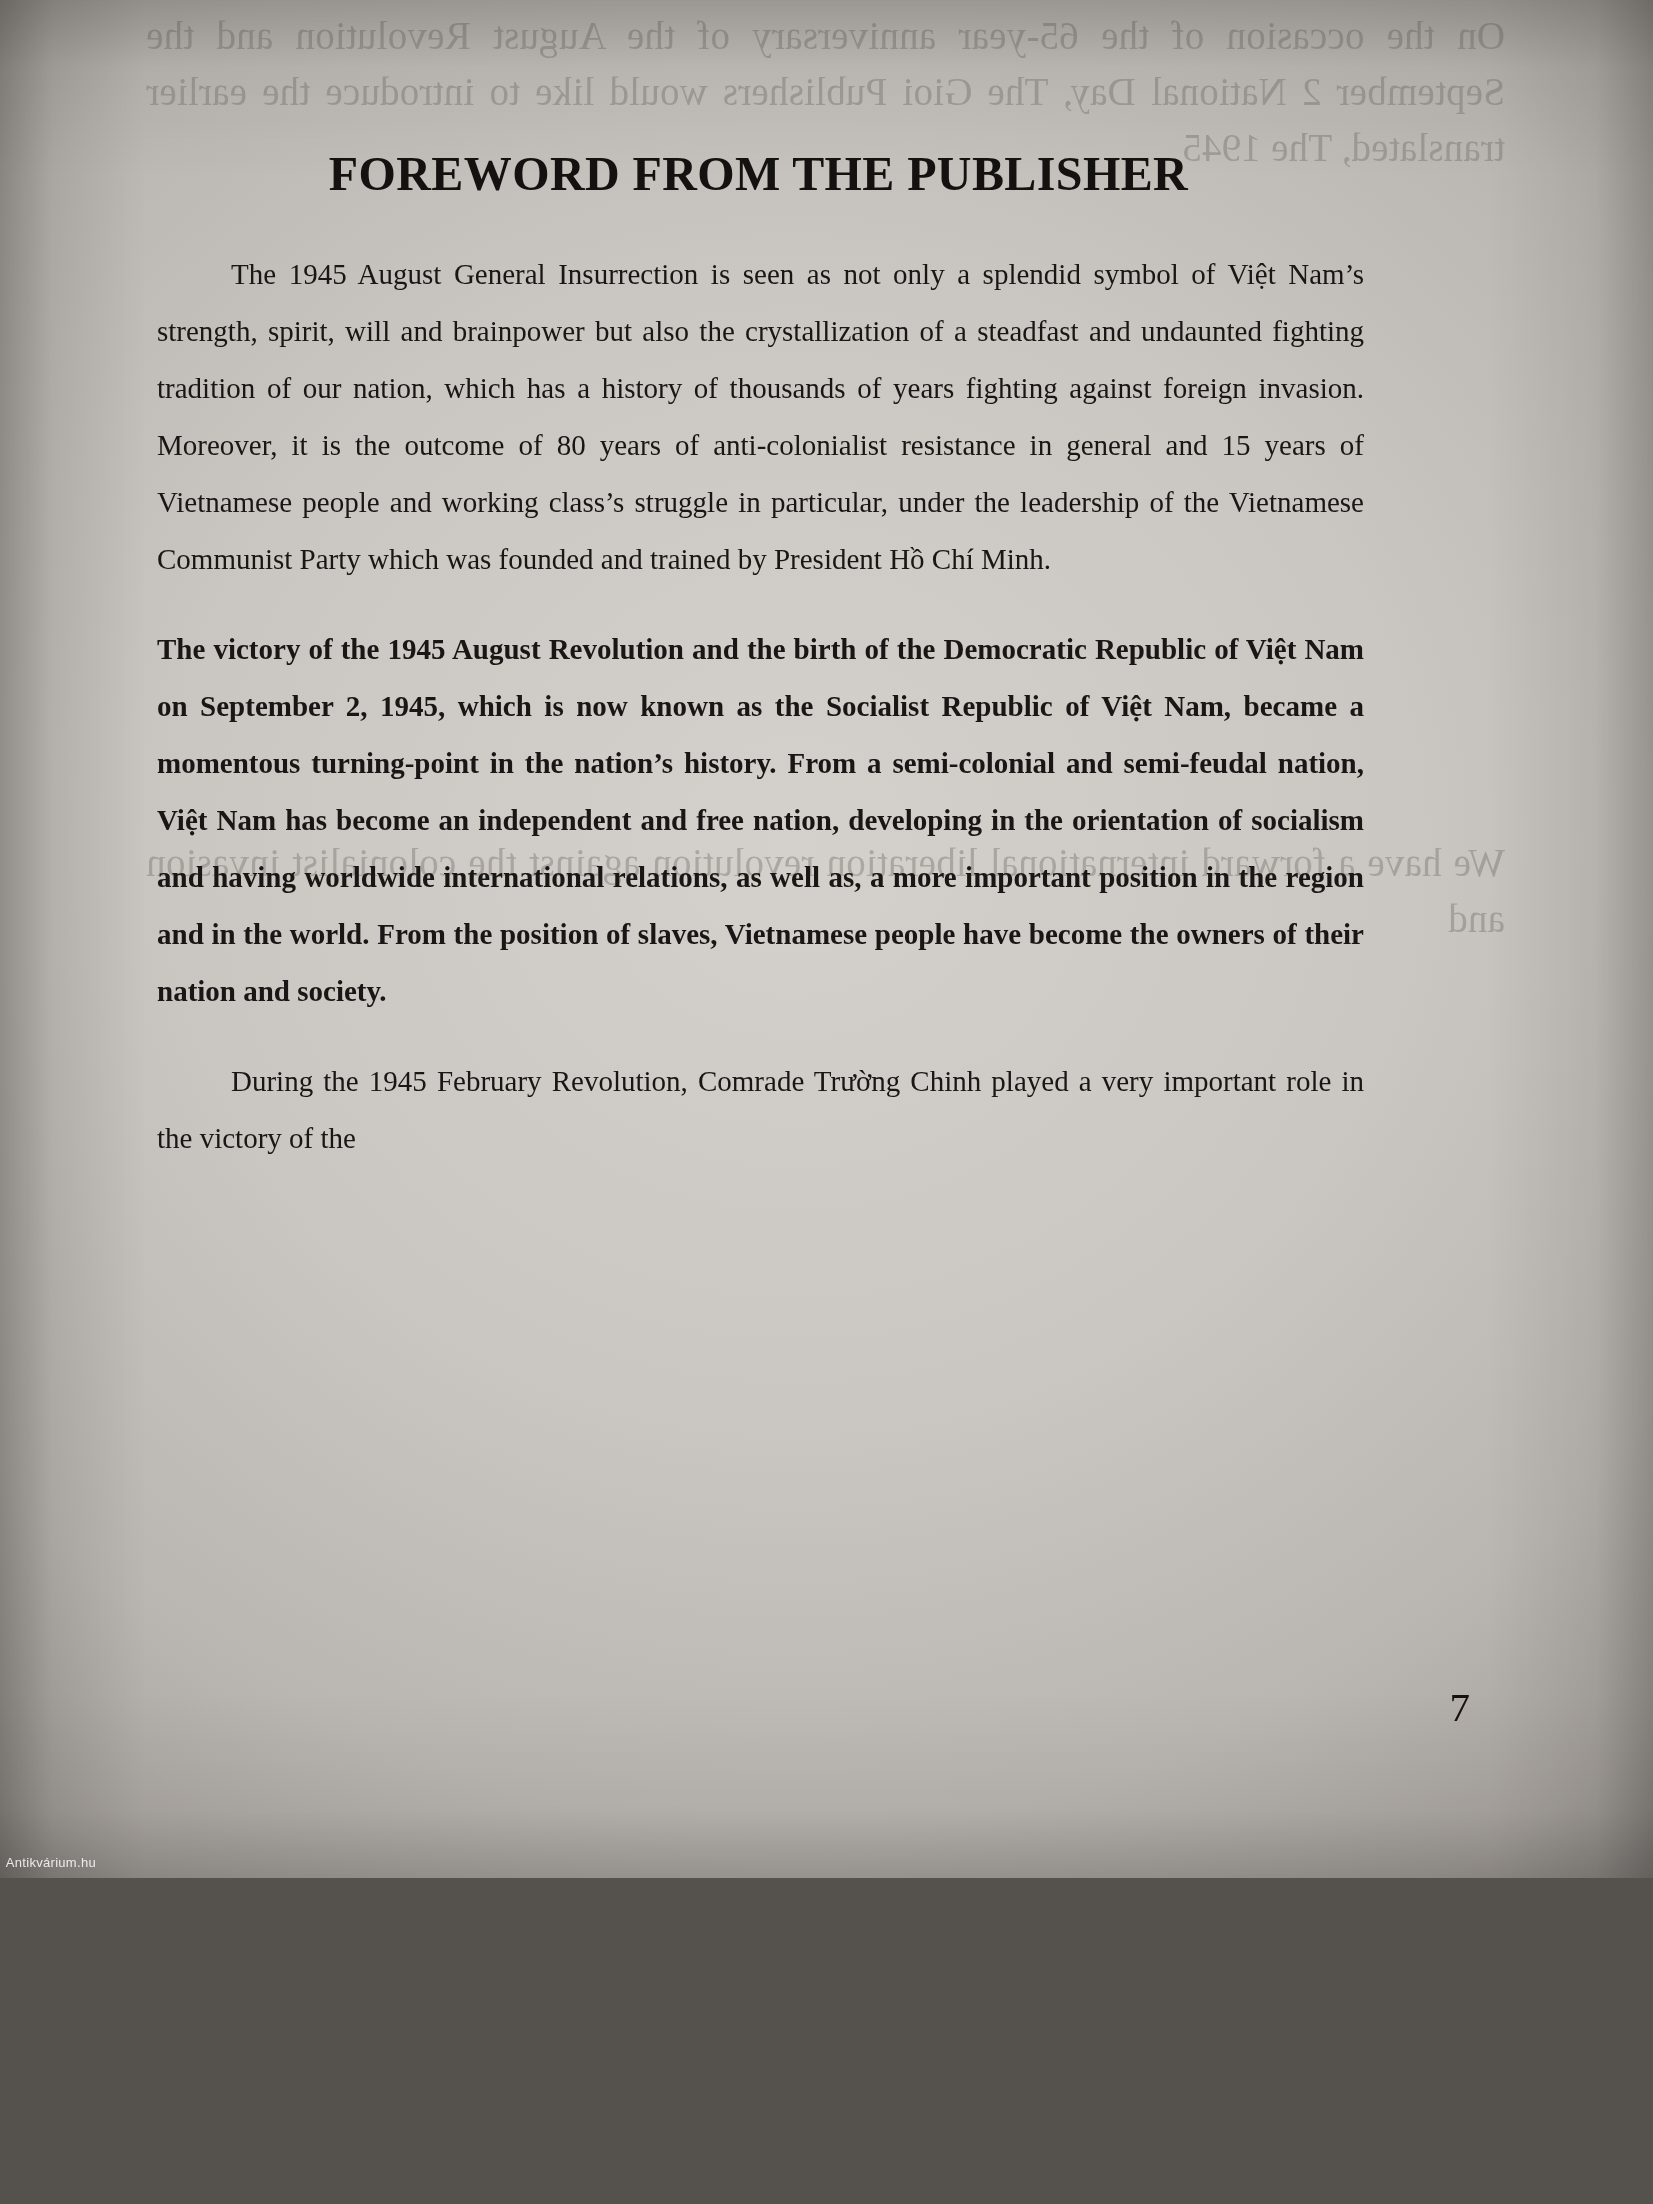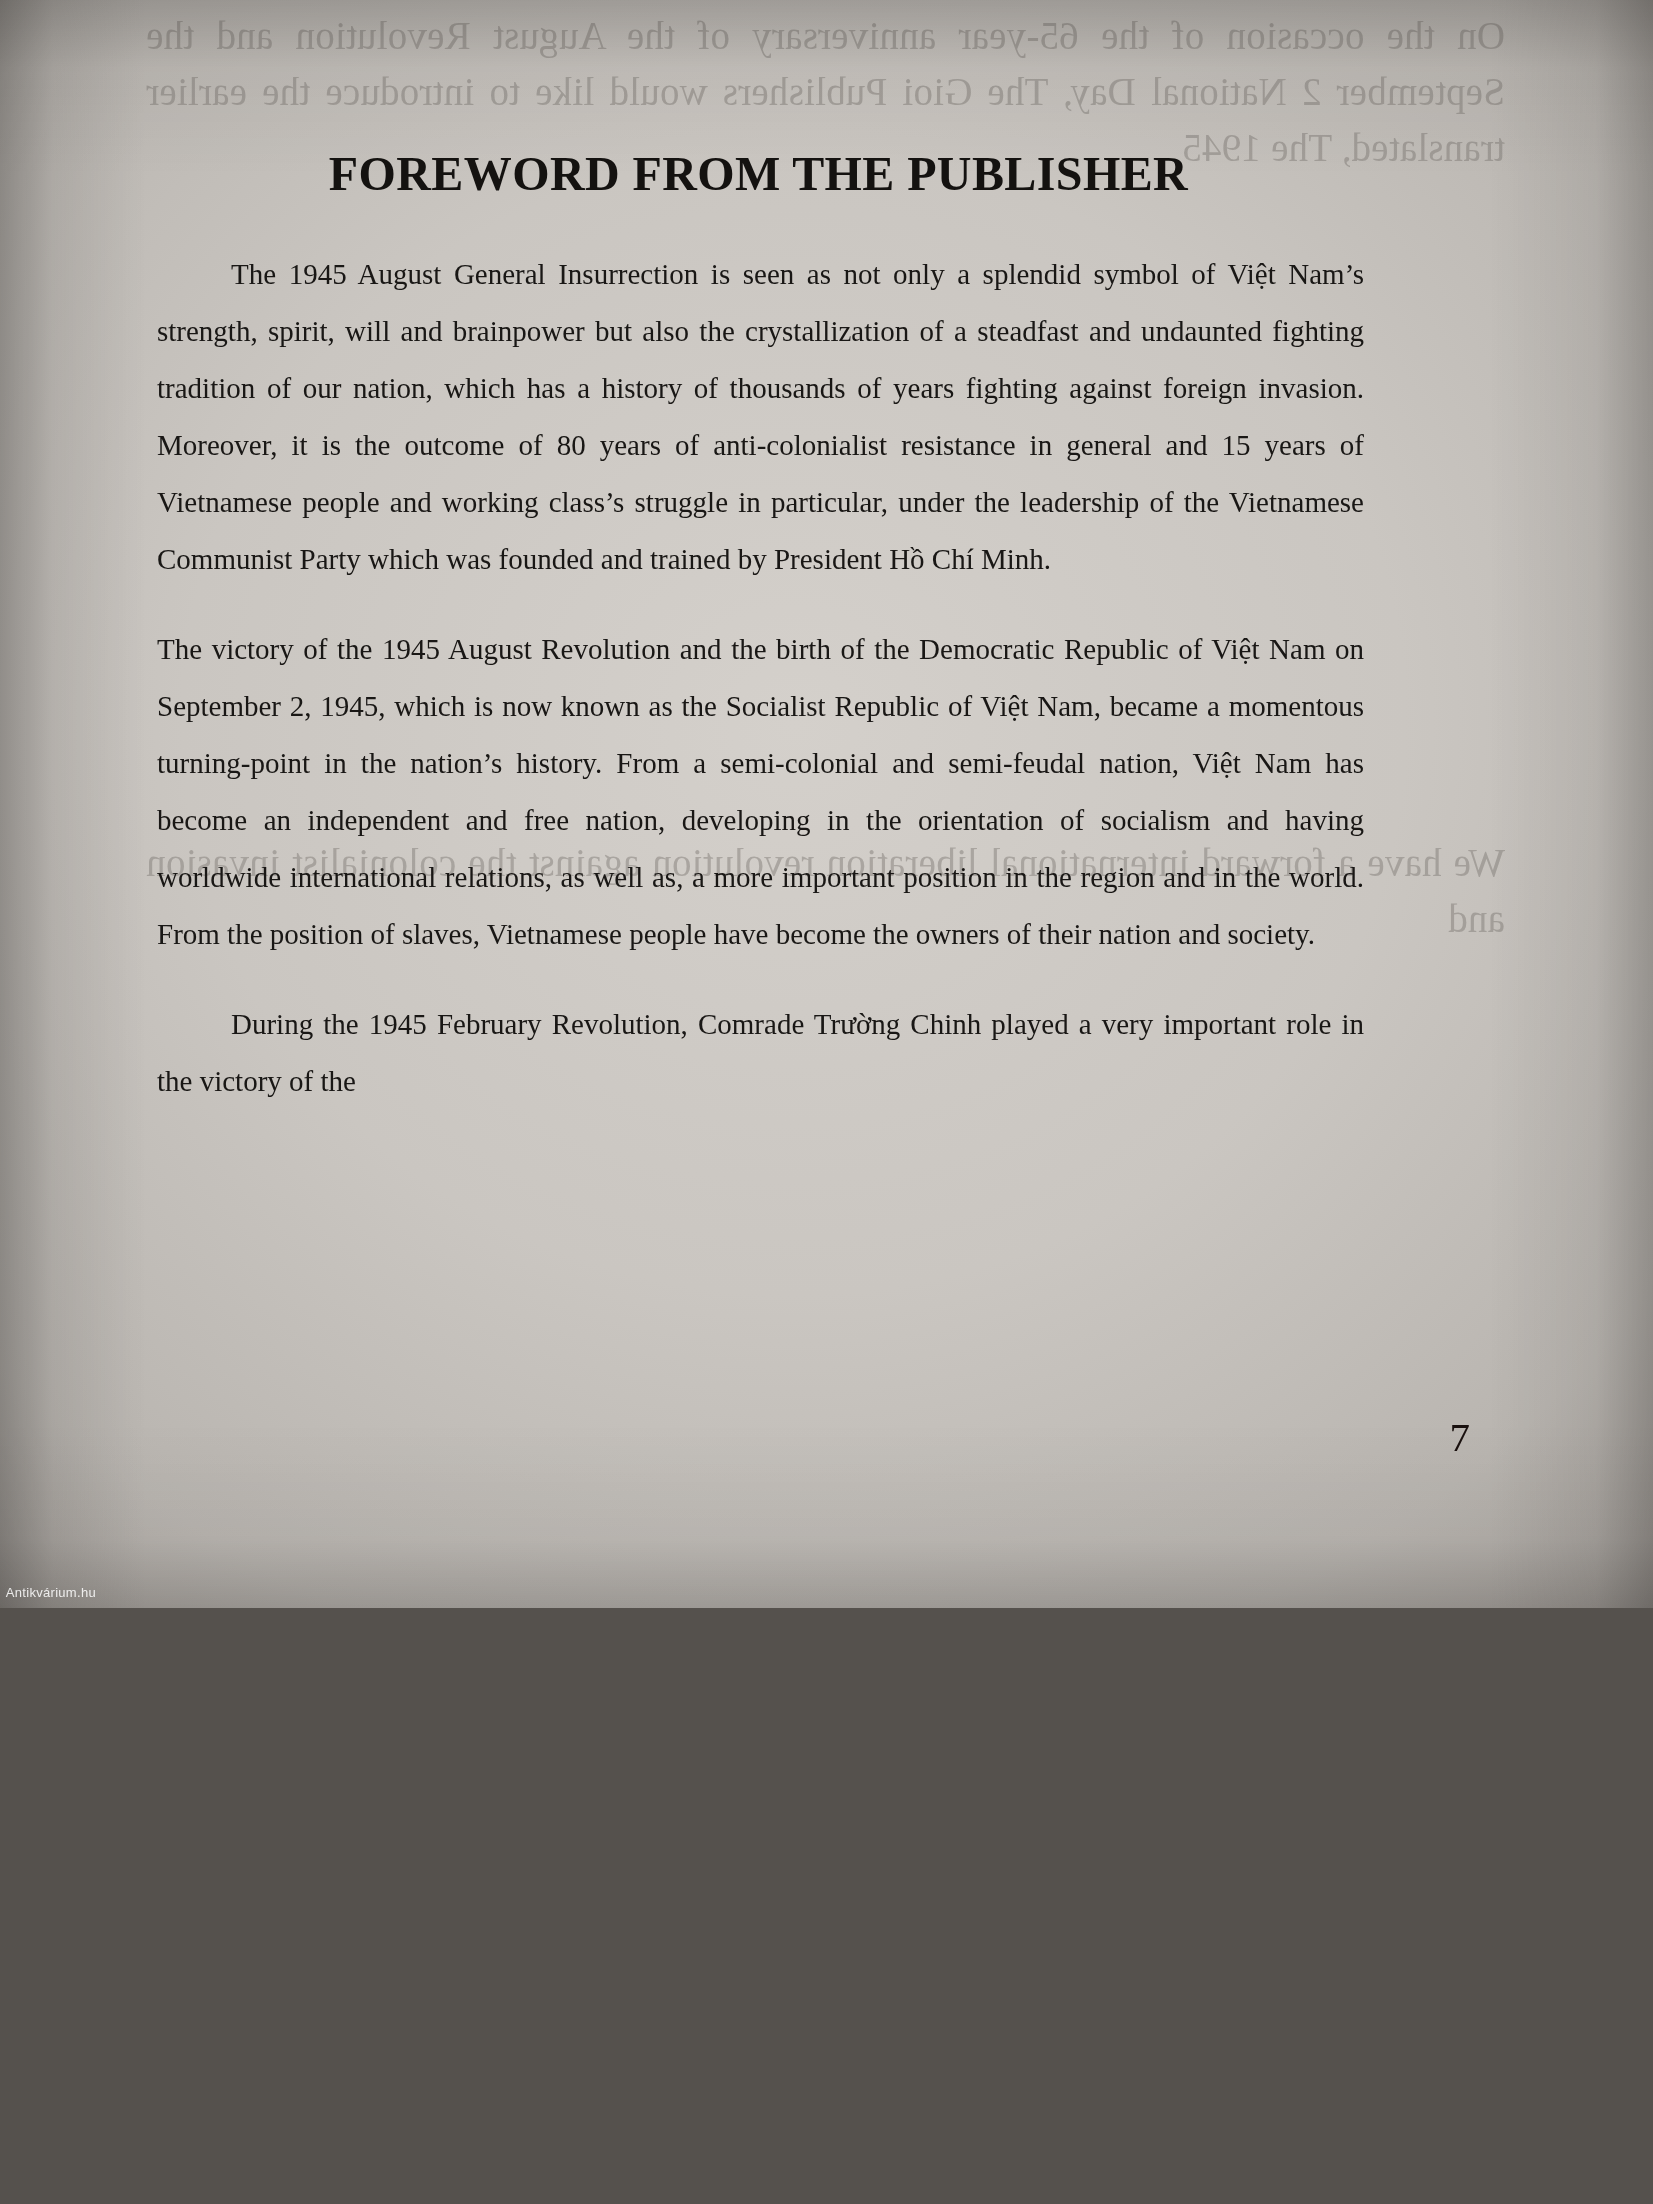--- a/index.html
+++ b/index.html
@@ -3,21 +3,21 @@
 <meta charset="utf-8">
 <style>
   html, body {
     margin: 0;
     padding: 0;
     background: #55514d;
   }
   .page {
     position: relative;
     width: 1654px;
-    height: 1608px;
+    height: 1878px;
     overflow: hidden;
     background:
       radial-gradient(ellipse 1456px 1359px at 48% 45%, #d4d0cb 0%, #cac6c1 42%, #b9b5b0 72%, #a7a29d 88%, #8e8a86 100%);
     font-family: "Liberation Serif", serif;
     color: #1b1917;
   }
   
   .page::after {
     content: "";
     position: absolute;
@@ -80,20 +80,21 @@
     font-size: 29px;
     line-height: 57px;
     text-align: justify;
     text-indent: 74px;
     color: #191715;
     -webkit-hyphens: none;
     hyphens: none;
   }
   p.para.no-indent {
     text-indent: 0;
+    font-weight: bold;
   }
   p.para:last-child {
     margin-bottom: 0;
   }
 
   .folio {
     position: absolute;
     right: 184px;
     bottom: 147px;
     font-size: 41px;

